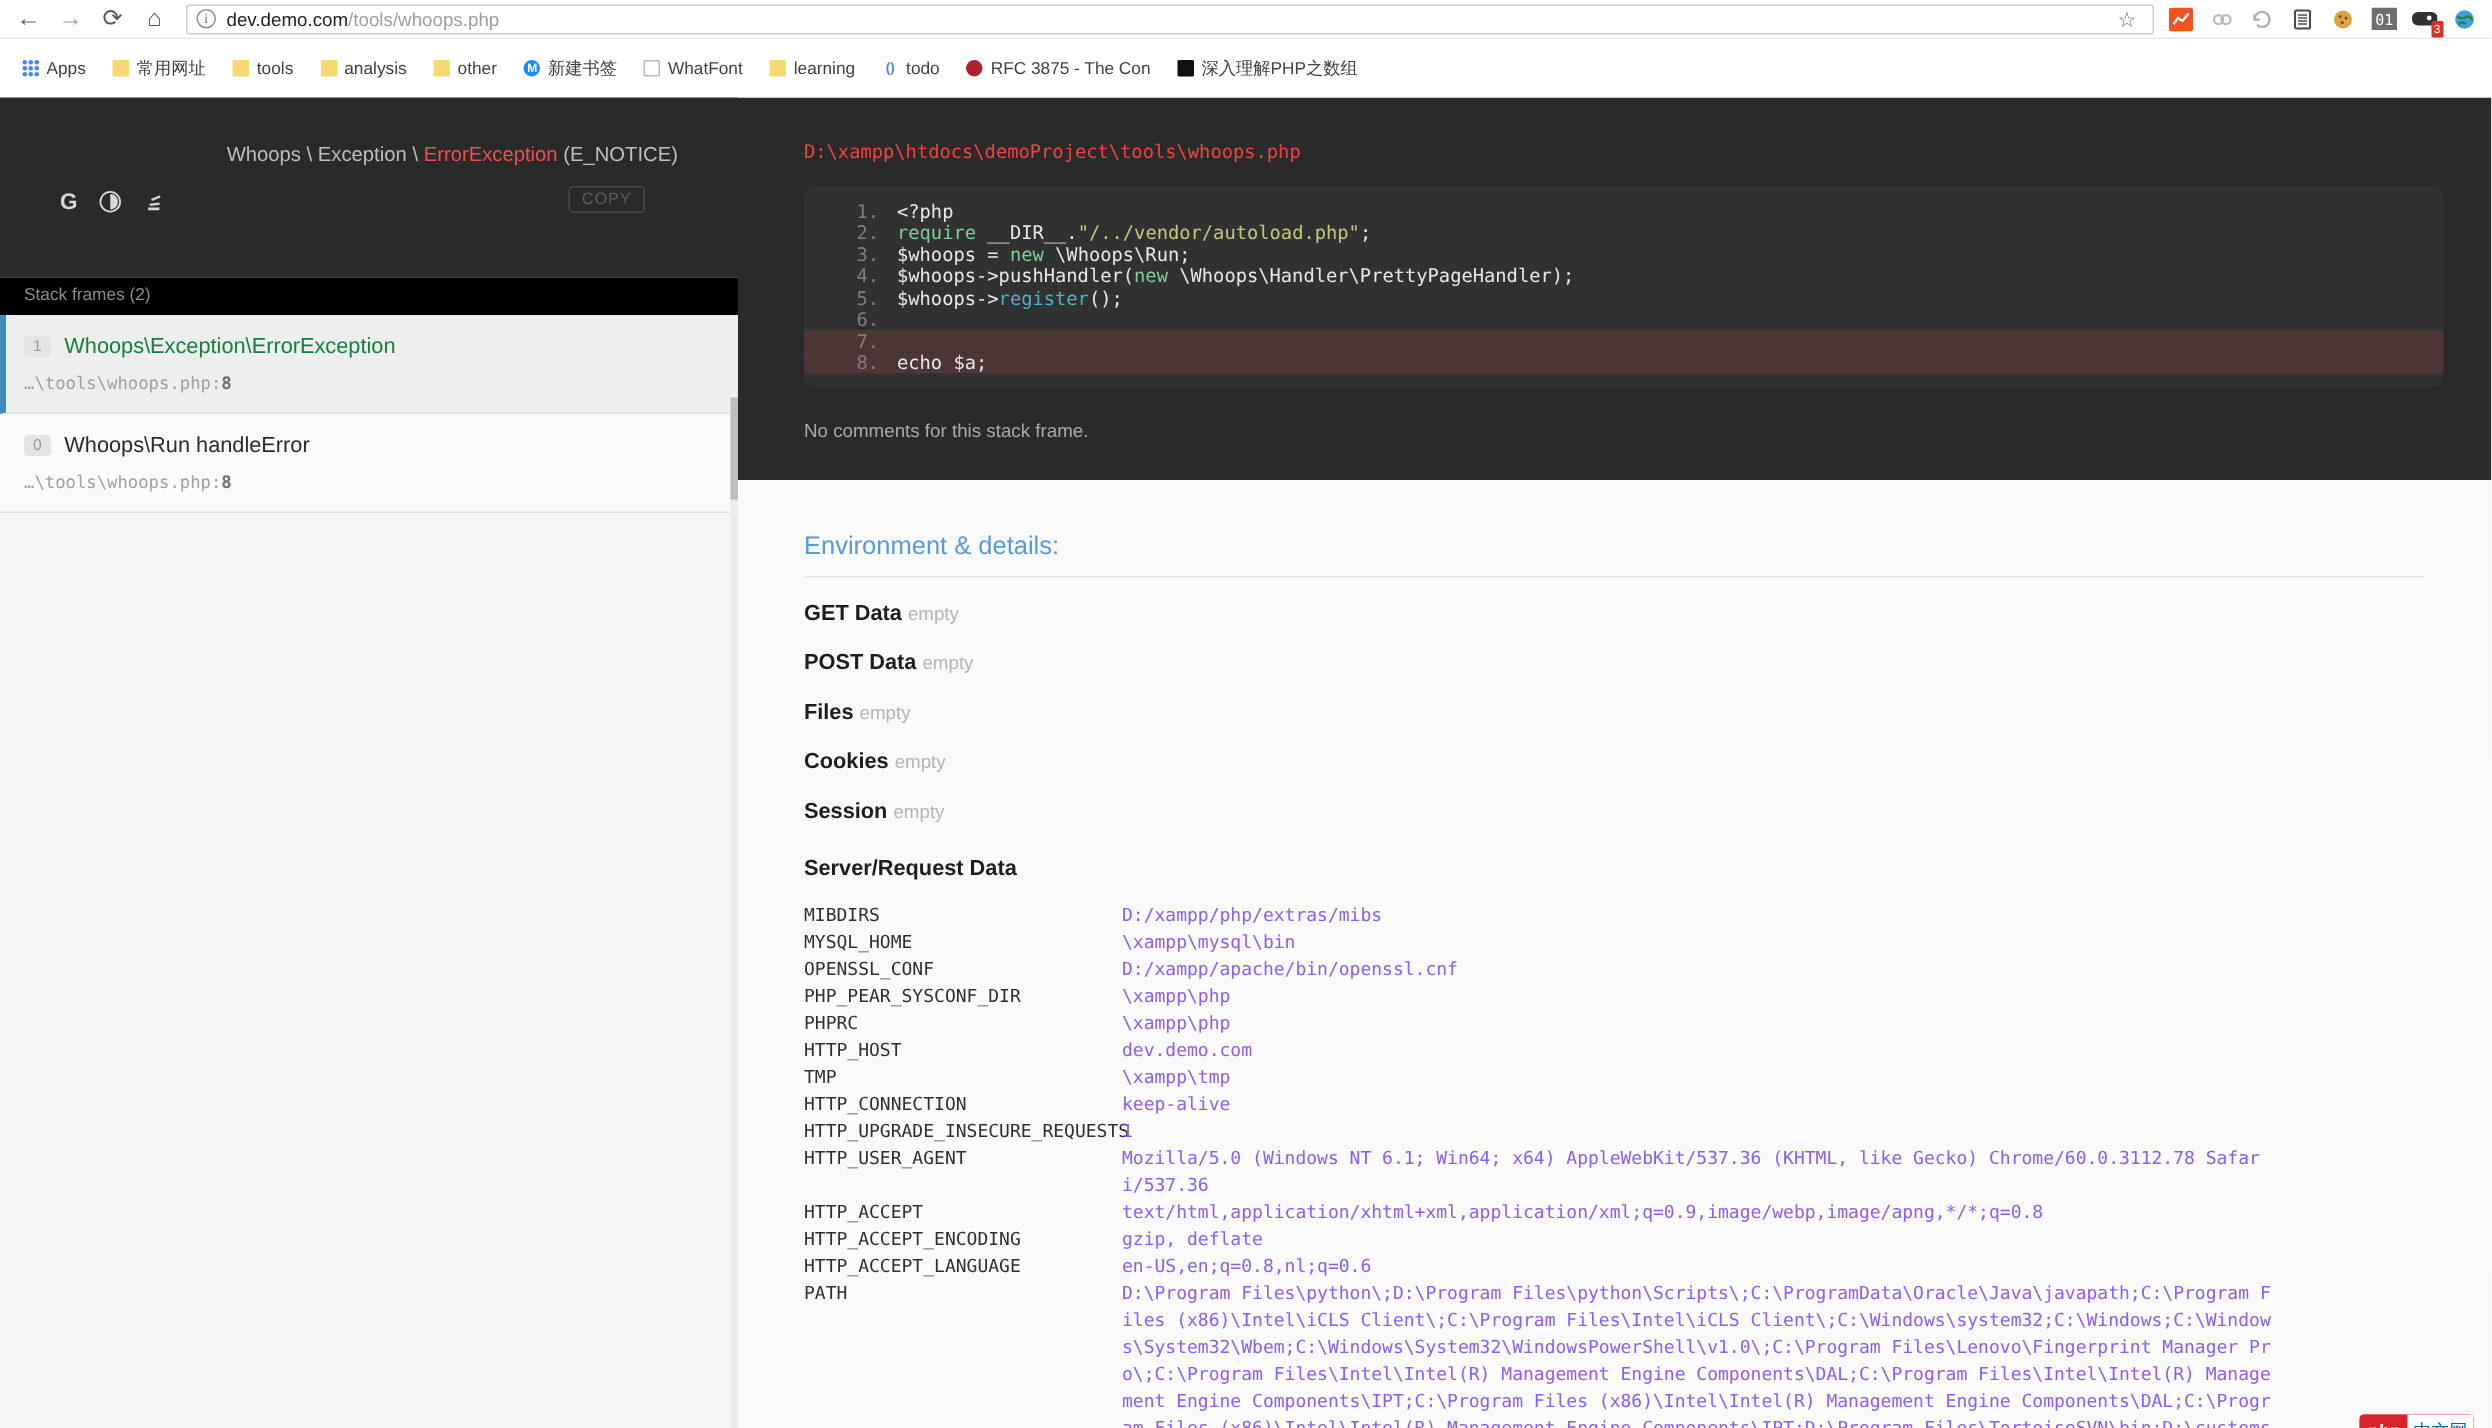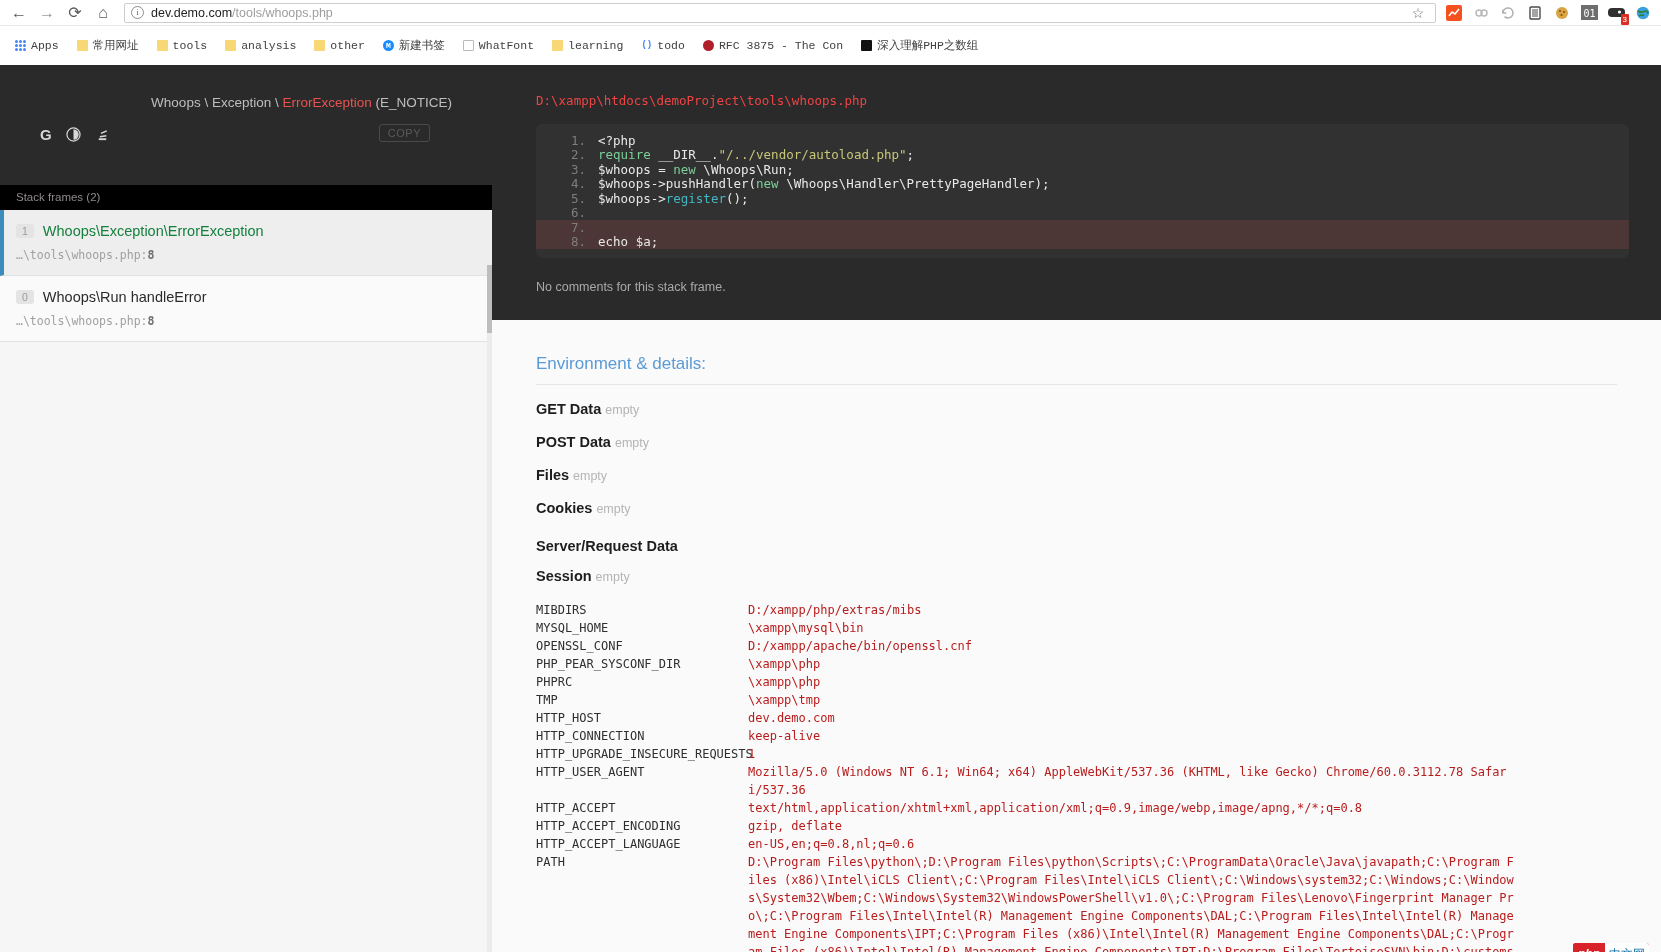--- a/index.html
+++ b/index.html
@@ -25,21 +25,21 @@
   .url { font-size:12.5px; color:#9e9e9e; white-space:nowrap; }
   .url b { color:#222; font-weight:400; }
   .star { width:22px; text-align:center; color:#6f6f6f; font-size:14px; }
   .ext-row { display:flex; align-items:center; gap:3px; padding-left:4px; }
   .ext { width:24px; height:22px; display:flex; align-items:center; justify-content:center;
          font-size:13px; position:relative; color:#8c8c8c; }
   .ext-badge { position:absolute; right:-1px; bottom:-1px; background:#d93025; color:#fff;
                font-size:8px; line-height:9px; padding:1px 2px; border-radius:1px; }
 
   .bookmarks { height:40px; border-top:1px solid #e8e8e8; display:flex; align-items:center;
-               padding:13px 6px; gap:0px; overflow:hidden;font-family:Liberation Mono, monospace; }
+               padding:13px 6px; gap:0px; overflow:hidden; }
   .bm { display:flex; align-items:center; gap:5px; padding:0 9px; height:20px;
         font-size:11.5px; color:#414141; white-space:nowrap; }
   .bm .fav { width:11px; height:11px; flex:none; border-radius:1px; }
   .fav.folder { background:#f8d775; border-radius:1px 1px 1px 1px; }
   .fav.apps { background:transparent; display:grid; grid-template-columns:repeat(3,3px);
               grid-template-rows:repeat(3,3px); gap:1px; }
   .fav.apps i { background:#4285f4; display:block; width:3px; height:3px; border-radius:50%; }
   .fav.circle-m { background:#1a8cff; border-radius:50%; color:#fff; font-size:8px;
                   text-align:center; line-height:11px; font-weight:bold; }
   .fav.doc { background:#fff; border:1px solid #bbb; }
@@ -89,21 +89,21 @@
   .no-comments { color:#a9a9a9; font-size:12.5px; padding:22px 0 26px 44px; }
 
   .env { padding:34px 44px 0 44px; }
   .env-title { color:#5a9ad6; font-size:17px; padding-bottom:10px; }
   .env-rule { border-bottom:1px solid #e6e6e6; margin-bottom:16px; }
   .env-sec { font-size:14.5px; font-weight:bold; color:#1d1d1d; margin-bottom:17px; }
   .env-sec .empty { font-weight:normal; color:#b4b4b4; font-size:12.5px; margin-left:4px; }
 
   .kv { display:flex; font-size:12px; line-height:18px; }
   .kv .k { width:212px; flex:none; color:#2f2f2f; }
-  .kv .v { color:#b91c1c; white-space:pre-wrap; word-break:break-all; }
+  .kv .v { color:#8b5cf6; white-space:pre-wrap; word-break:break-all; }
   .kv.wrap .v { max-width:772px; }
 
   .watermark { position:absolute; right:12px; bottom:4px; display:flex; align-items:center;
                background:#d8232a; border-radius:3px; overflow:hidden; height:22px; }
   .wm-left { background:#d8232a; color:#fff; font-size:12px; font-weight:bold; padding:0 5px;
              font-style:italic; line-height:22px; }
   .wm-right { background:#fff; color:#0369a1; font-size:12px; padding:0 4px; line-height:22px; }
   .page { position:relative; }
 </style>
 </head>
@@ -328,23 +328,23 @@
       </div>
 
       <div class="env">
         <div class="env-title">Environment &amp; details:</div>
         <div class="env-rule"></div>
 
         <div class="env-sec"><span>GET Data</span><span class="empty">empty</span></div>
         <div class="env-sec"><span>POST Data</span><span class="empty">empty</span></div>
         <div class="env-sec"><span>Files</span><span class="empty">empty</span></div>
         <div class="env-sec"><span>Cookies</span><span class="empty">empty</span></div>
+        <div class="env-sec"><span>Session</span><span class="empty">empty</span></div>
+
         <div class="env-sec" style="margin-top:22px;margin-bottom:14px;"><span>Server/Request Data</span></div>
-
-        <div class="env-sec"><span>Session</span><span class="empty">empty</span></div>
 
         <div class="mono" id="server-table">
             <div class="kv">
               <span class="k">MIBDIRS</span>
               <span class="v">D:/xampp/php/extras/mibs</span>
             </div>
             <div class="kv">
               <span class="k">MYSQL_HOME</span>
               <span class="v">\xampp\mysql\bin</span>
             </div>
@@ -354,26 +354,26 @@
             </div>
             <div class="kv">
               <span class="k">PHP_PEAR_SYSCONF_DIR</span>
               <span class="v">\xampp\php</span>
             </div>
             <div class="kv">
               <span class="k">PHPRC</span>
               <span class="v">\xampp\php</span>
             </div>
             <div class="kv">
+              <span class="k">HTTP_HOST</span>
+              <span class="v">dev.demo.com</span>
+            </div>
+            <div class="kv">
               <span class="k">TMP</span>
               <span class="v">\xampp\tmp</span>
-            </div>
-            <div class="kv">
-              <span class="k">HTTP_HOST</span>
-              <span class="v">dev.demo.com</span>
             </div>
             <div class="kv">
               <span class="k">HTTP_CONNECTION</span>
               <span class="v">keep-alive</span>
             </div>
             <div class="kv">
               <span class="k">HTTP_UPGRADE_INSECURE_REQUESTS</span>
               <span class="v">1</span>
             </div>
             <div class="kv wrap">

